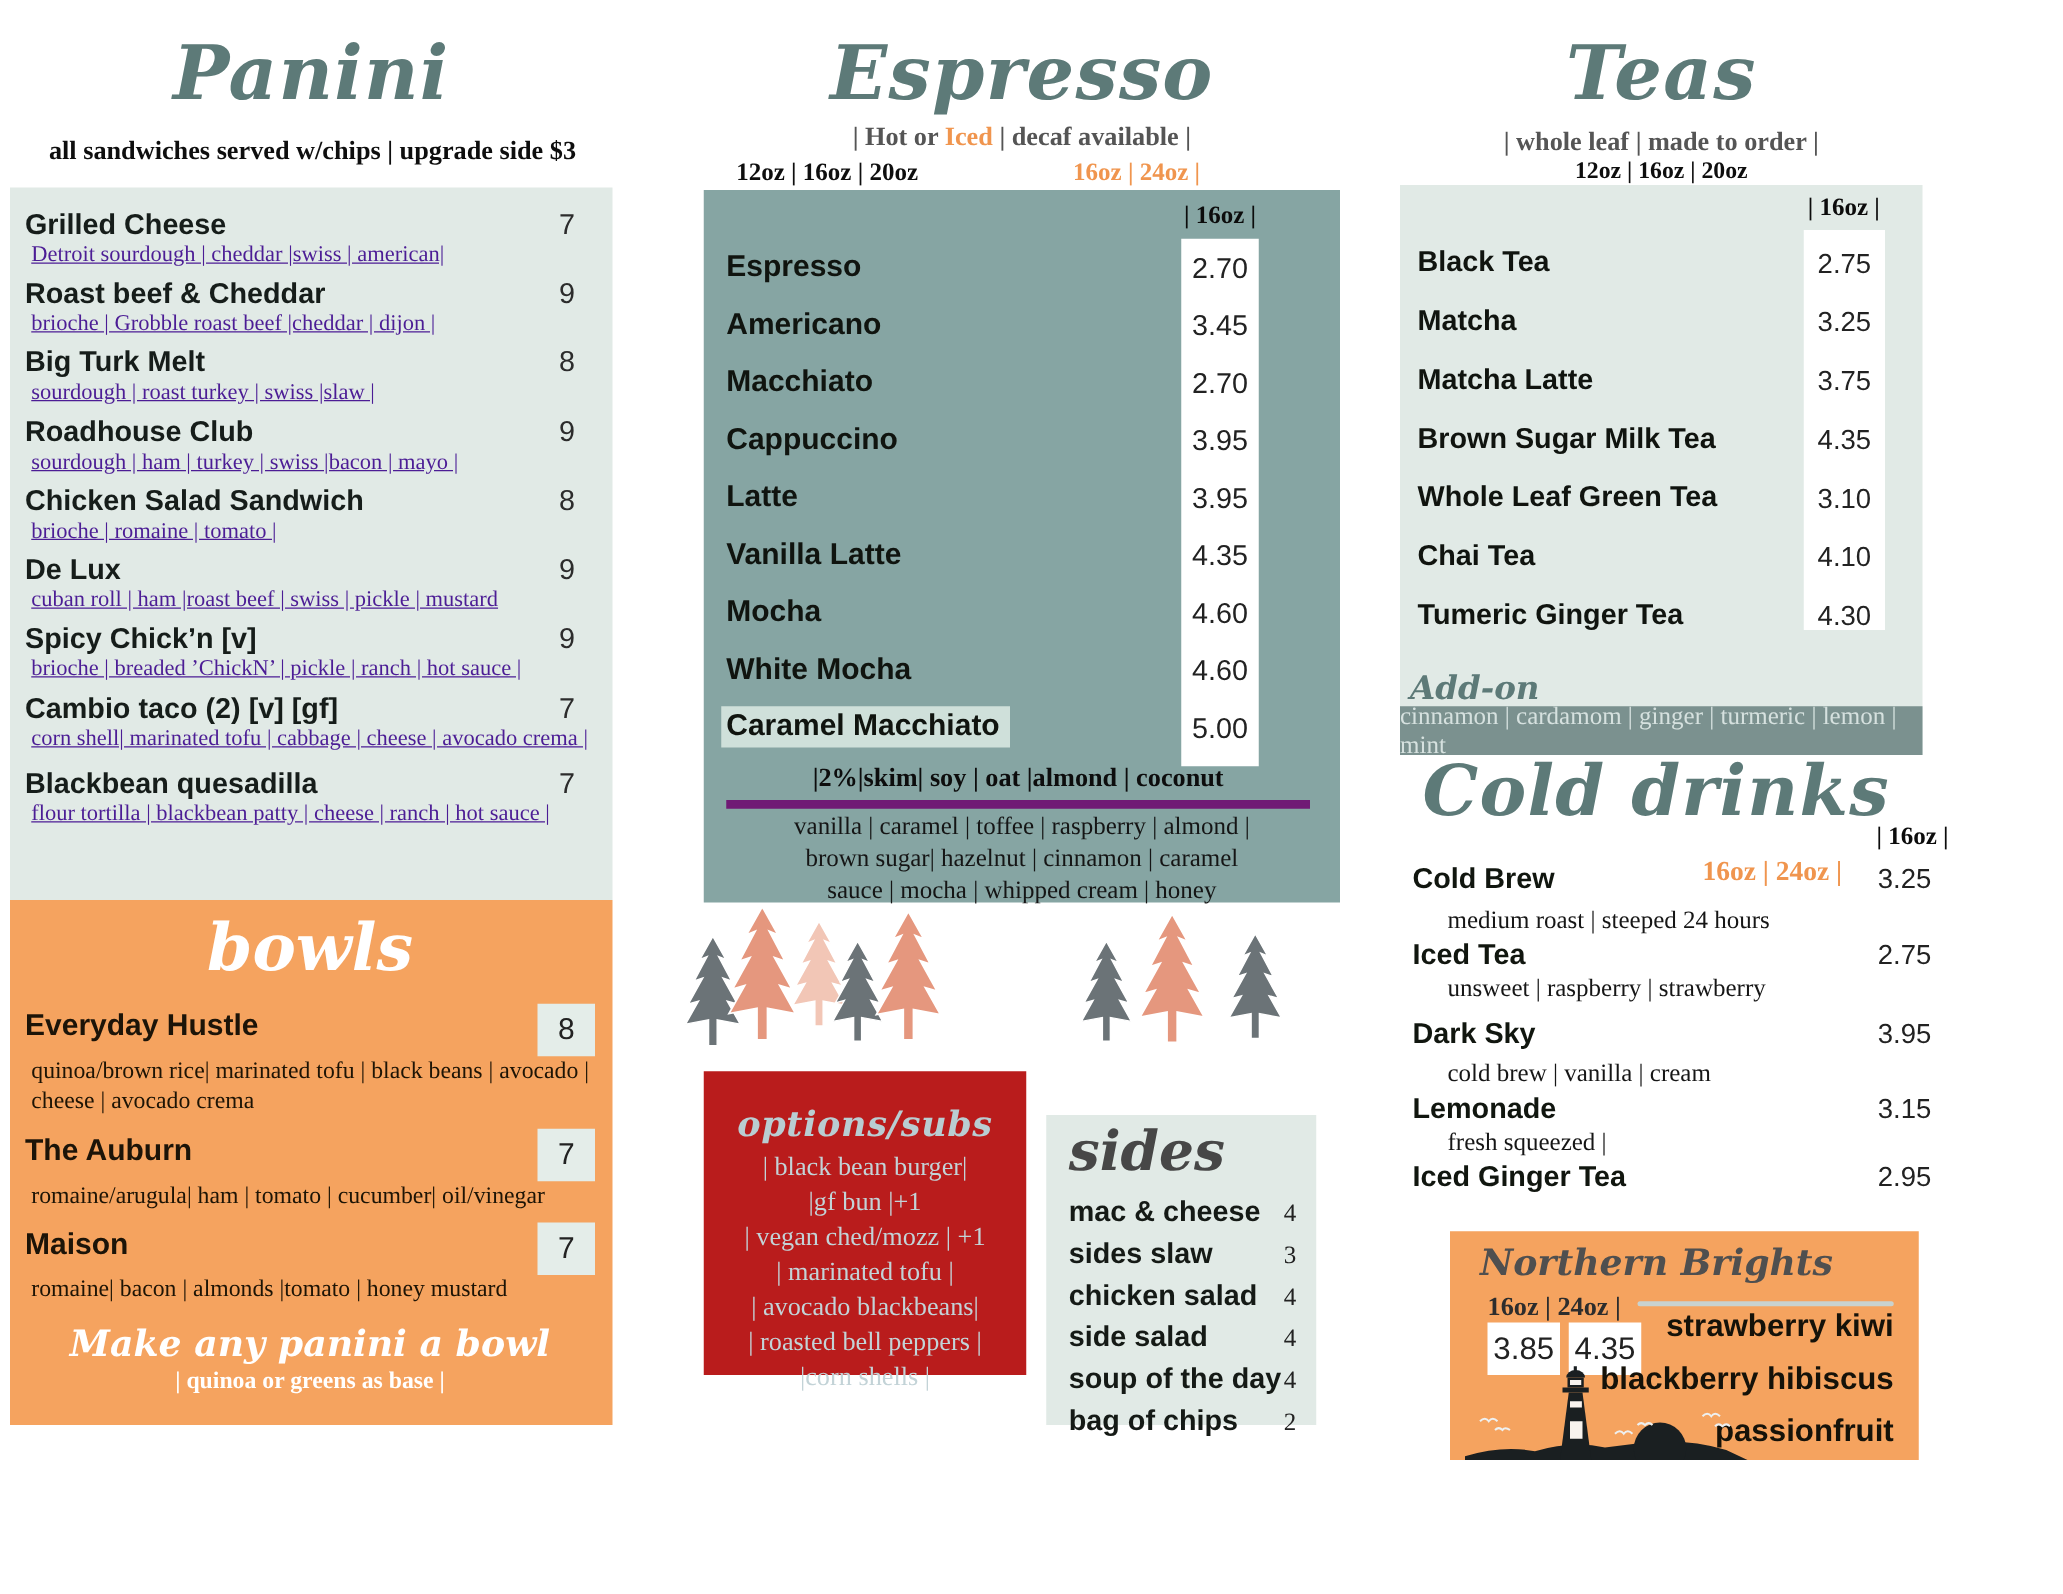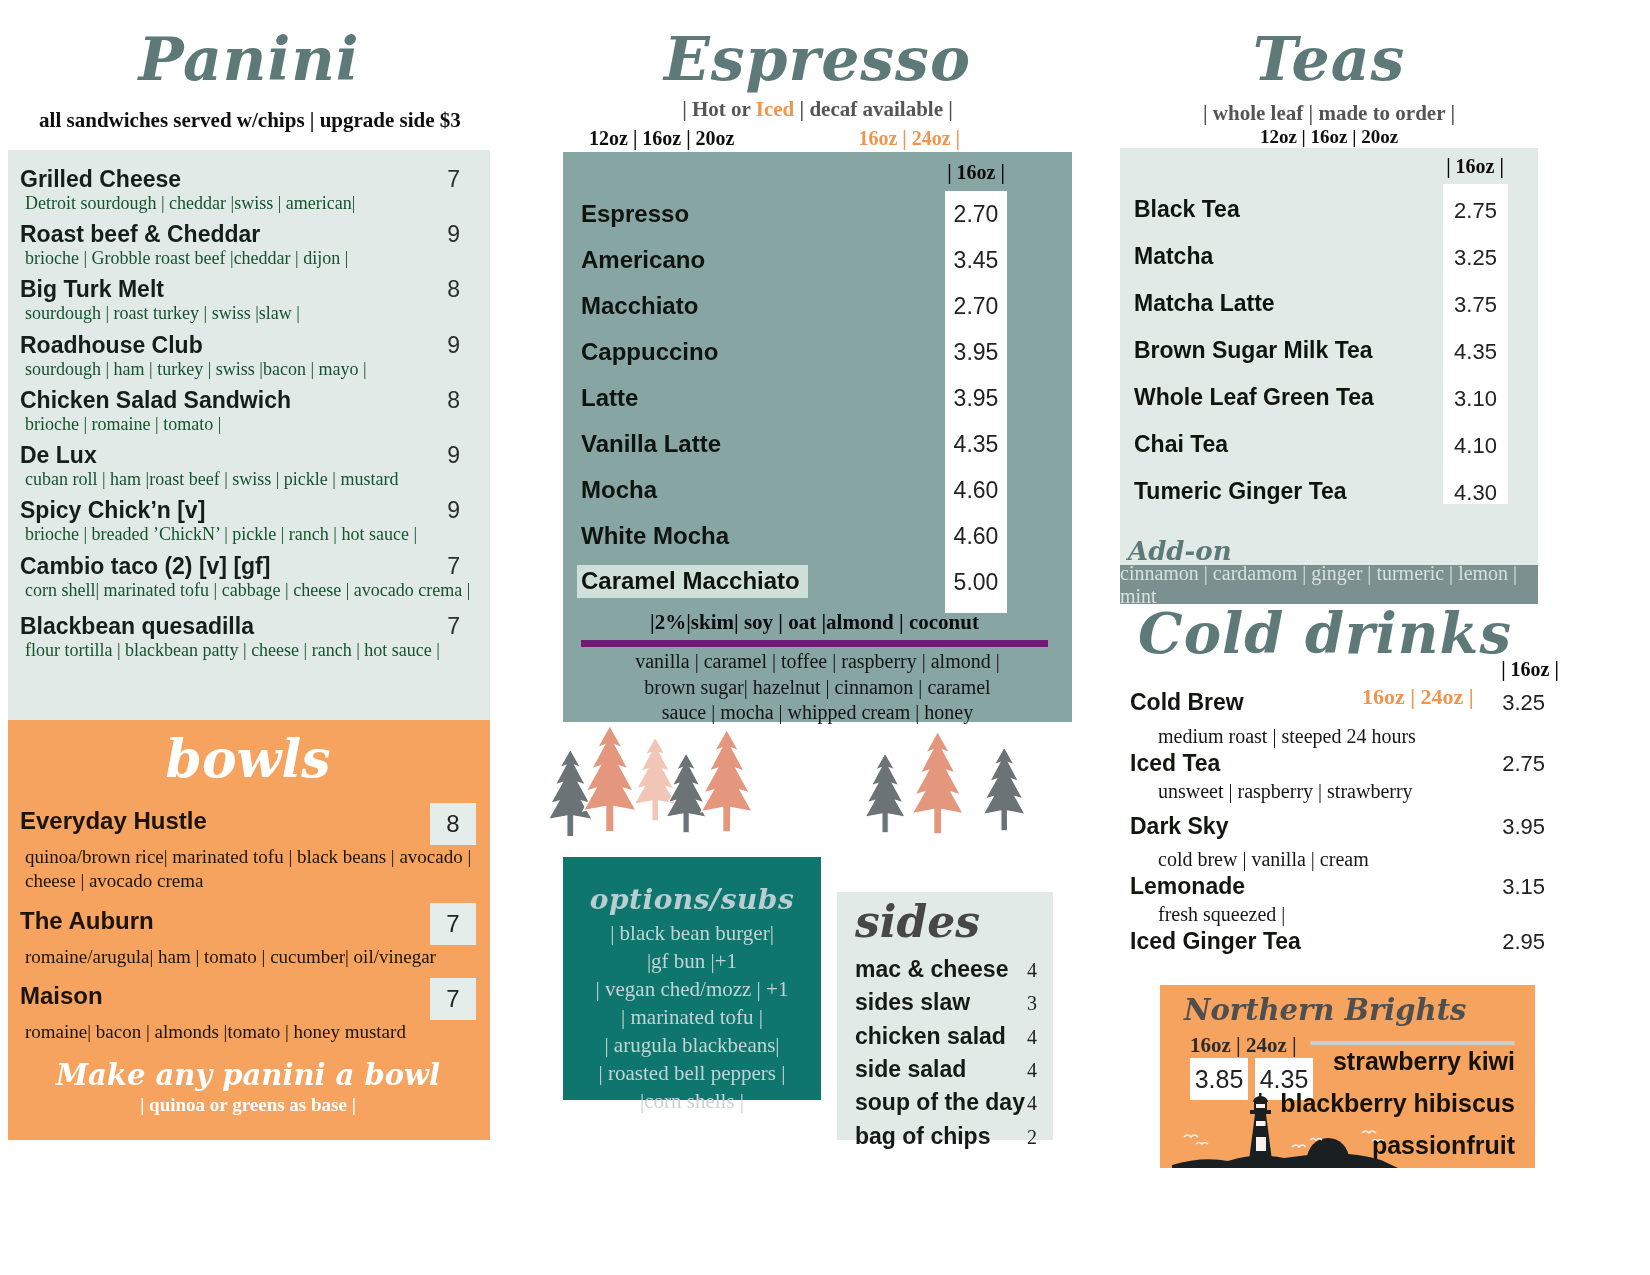--- a/index.html
+++ b/index.html
@@ -13,21 +13,21 @@
 
   
   #panini-title { left:8px; top:24px; width:482px; }
   #panini-sub   { left:0px; top:108px; width:500px; font-size:21px; color:#0e0e0e; }
   #panini-panel { position:absolute; left:8px; top:150px; width:482px; height:570px;
                   background:#e1eae6; padding:16px 14px 0 12px; }
   .mi { margin-bottom:7px; }
   .mi-head { display:flex; justify-content:space-between; align-items:flex-start; padding-right:16px; }
   .mi-name { font-size:23px; font-weight:bold; color:#161d1a; }
   .mi-price { font-size:23px; color:#2c2c2c; }
-  .mi-desc { font-family:"Liberation Serif", serif; font-size:18px; color:#14532d; line-height:1.18; padding-left:5px; }
+  .mi-desc { font-family:"Liberation Serif", serif; font-size:18px; color:#4c1d95; line-height:1.18; padding-left:5px;text-decoration:underline; }
   .mi-gap { margin-top:12px; }
 
   #bowls-panel { position:absolute; left:8px; top:720px; width:482px; height:420px;
                  background:#f5a35f; padding:8px 14px 0 12px; }
   #bowls-title { text-align:center; font-size:52px; color:#ffffff; margin-bottom:14px; }
   .bi { margin-bottom:10px; }
   .bi-head { display:flex; justify-content:space-between; align-items:flex-start;gap:32px; }
   .bi-name { font-size:24px; font-weight:bold; color:#1c1408; padding-top:4px; }
   .price-box { width:46px; height:42px; background:#e4ede9; display:flex; align-items:center;
                justify-content:center; font-size:24px; color:#222; flex:0 0 auto; }
@@ -58,21 +58,21 @@
   #esp-milk { position:absolute; left:18px; right:24px; top:458px; text-align:center;
               font-family:"Liberation Serif", serif; font-weight:bold; font-size:21px; color:#0d0d0d;
               border-bottom:7px solid #701a75; padding-bottom:5px; }
   #esp-flavors { position:absolute; left:8px; right:8px; top:497px; text-align:center;
                  font-family:"Liberation Serif", serif; font-size:20px; color:#151515; line-height:1.28; }
 
   .trees { position:absolute; z-index:2; }
   #trees-left  { left:545px; top:724px; }
   #trees-right { left:862px; top:730px; }
 
-  #options-box { position:absolute; left:563px; top:857px; width:258px; height:243px; background:#0f766e; z-index:1; }
+  #options-box { position:absolute; left:563px; top:857px; width:258px; height:243px; background:#b91c1c; z-index:1; }
   #options-title { text-align:center; margin-top:26px; font-size:28px; color:#b9cdd2; letter-spacing:0.5px; }
   #options-lines { text-align:center; font-family:"Liberation Serif", serif; font-size:21px;
                    color:#c3d3d7; line-height:1.33; margin-top:4px; }
 
   #sides-panel { position:absolute; left:837px; top:892px; width:216px; height:248px;
                  background:#e1eae6; padding:4px 16px 0 18px; }
   #sides-title { text-align:left; font-size:44px; color:#474747; margin-bottom:6px; }
   .side-row { display:flex; justify-content:space-between; align-items:baseline; line-height:1.45; }
   .side-name { font-size:23px; font-weight:bold; color:#151a16; }
   .side-price { font-family:"Liberation Serif", serif; font-size:20px; color:#222; }
@@ -295,21 +295,21 @@
     <use href="#pine" fill="#6b7377" stroke="#ffffff" stroke-width="1" transform="translate(118,16) scale(1.1)"></use>
   </svg>
 
   <div id="options-box">
     <div id="options-title" class="script">options/subs</div>
     <div id="options-lines">
       <div>| black bean burger|</div>
       <div>|gf bun |+1</div>
       <div>| vegan ched/mozz | +1</div>
       <div>| marinated tofu |</div>
-      <div>| arugula blackbeans|</div>
+      <div>| avocado blackbeans|</div>
       <div>| roasted bell peppers |</div>
       <div>|corn shells |</div>
     </div>
   </div>
 
   <div id="sides-panel">
     <div id="sides-title" class="script">sides</div>
     <div class="side-row">
         <span class="side-name">mac &amp; cheese</span>
         <span class="side-price">4</span>

